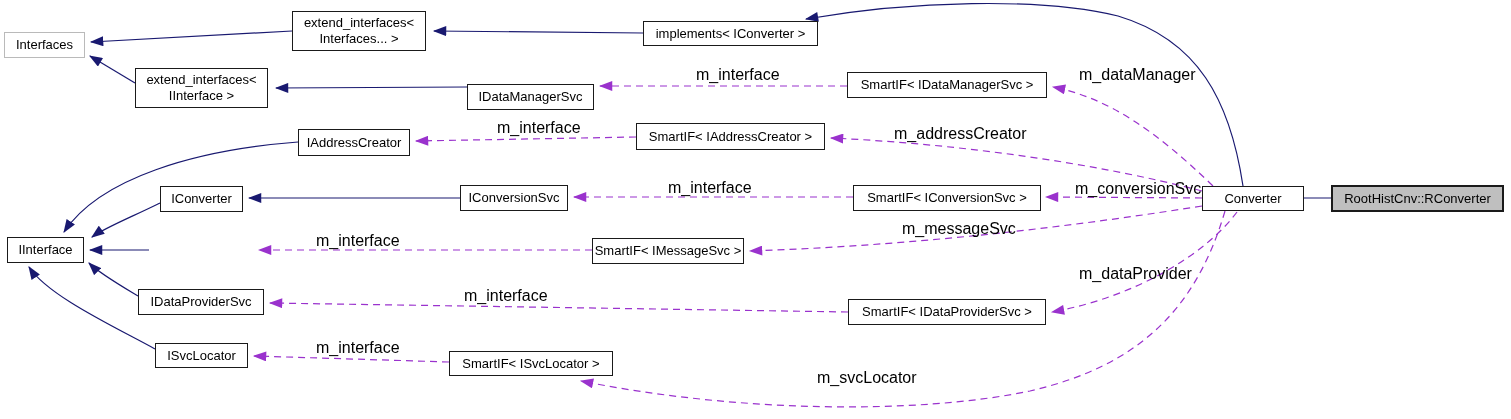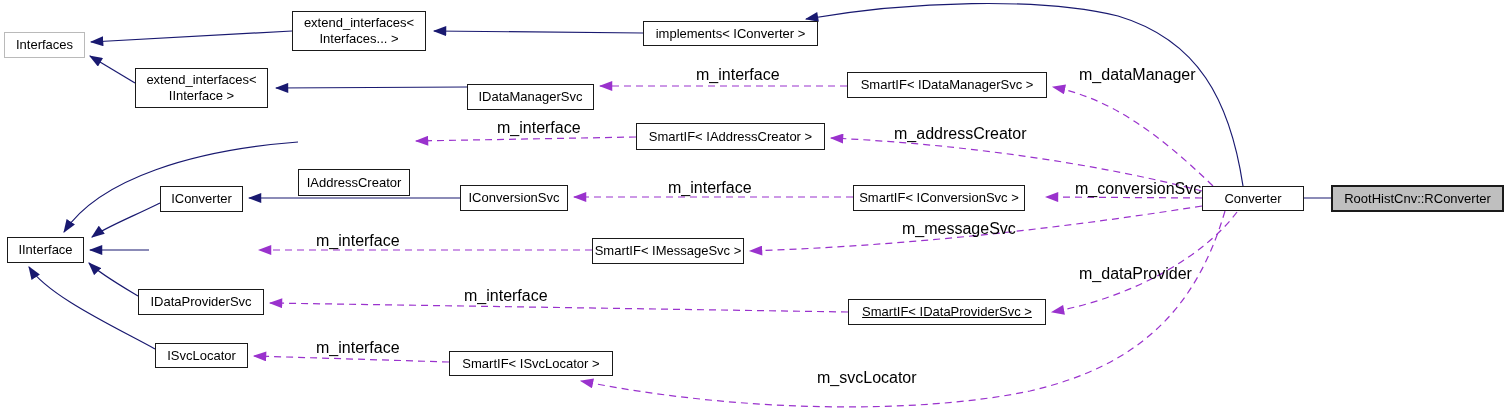--- a/index.html
+++ b/index.html
@@ -66,31 +66,31 @@
   </svg>
 
   <div class="node gray-border" style="left:4px;top:32px;width:81px;height:26px;">Interfaces</div>
   <div class="node" style="left:292px;top:11px;width:134px;height:40px;">extend_interfaces&lt;
 Interfaces... &gt;</div>
   <div class="node" style="left:135px;top:68px;width:133px;height:40px;">extend_interfaces&lt;
 IInterface &gt;</div>
   <div class="node" style="left:643px;top:21px;width:175px;height:25px;">implements&lt; IConverter &gt;</div>
   <div class="node" style="left:467px;top:72px;width:127px;height:26px;margin-top:12px;">IDataManagerSvc</div>
   <div class="node" style="left:847px;top:72px;width:200px;height:26px;">SmartIF&lt; IDataManagerSvc &gt;</div>
-  <div class="node" style="left:298px;top:129px;width:112px;height:27px;margin-top:40px;">IAddressCreator</div>
+  <div class="node" style="left:298px;top:129px;width:112px;height:27px;">IAddressCreator</div>
   <div class="node" style="left:636px;top:123px;width:189px;height:27px;">SmartIF&lt; IAddressCreator &gt;</div>
   <div class="node" style="left:160px;top:186px;width:83px;height:26px;">IConverter</div>
   <div class="node" style="left:460px;top:185px;width:108px;height:26px;">IConversionSvc</div>
-  <div class="node" style="left:853px;top:185px;width:172px;height:26px;">SmartIF&lt; IConversionSvc &gt;</div>
+  <div class="node" style="left:853px;top:185px;width:188px;height:26px;">SmartIF&lt; IConversionSvc &gt;</div>
   <div class="node" style="left:1202px;top:186px;width:102px;height:25px;">Converter</div>
   <div class="node focus" style="left:1331px;top:185px;width:173px;height:27px;">RootHistCnv::RConverter</div>
   <div class="node" style="left:7px;top:237px;width:77px;height:26px;">IInterface</div>
   <div class="node" style="left:592px;top:238px;width:152px;height:26px;">SmartIF&lt; IMessageSvc &gt;</div>
   <div class="node" style="left:138px;top:289px;width:126px;height:26px;">IDataProviderSvc</div>
-  <div class="node" style="left:848px;top:299px;width:198px;height:26px;text-decoration:underline;">SmartIF&lt; IDataProviderSvc &gt;</div>
+  <div class="node" style="left:848px;top:299px;width:198px;height:26px;">SmartIF&lt; IDataProviderSvc &gt;</div>
   <div class="node" style="left:155px;top:343px;width:93px;height:25px;">ISvcLocator</div>
   <div class="node" style="left:449px;top:351px;width:164px;height:25px;">SmartIF&lt; ISvcLocator &gt;</div>
 
   <div class="edge-label" style="left:696px;top:68px;">m_interface</div>
   <div class="edge-label" style="left:1079px;top:68px;text-align:center;">m_dataManager</div>
   <div class="edge-label" style="left:497px;top:121px;">m_interface</div>
   <div class="edge-label" style="left:894px;top:127px;">m_addressCreator</div>
   <div class="edge-label" style="left:668px;top:181px;">m_interface</div>
   <div class="edge-label" style="left:1075px;top:182px;">m_conversionSvc</div>
   <div class="edge-label" style="left:316px;top:234px;">m_interface</div>

